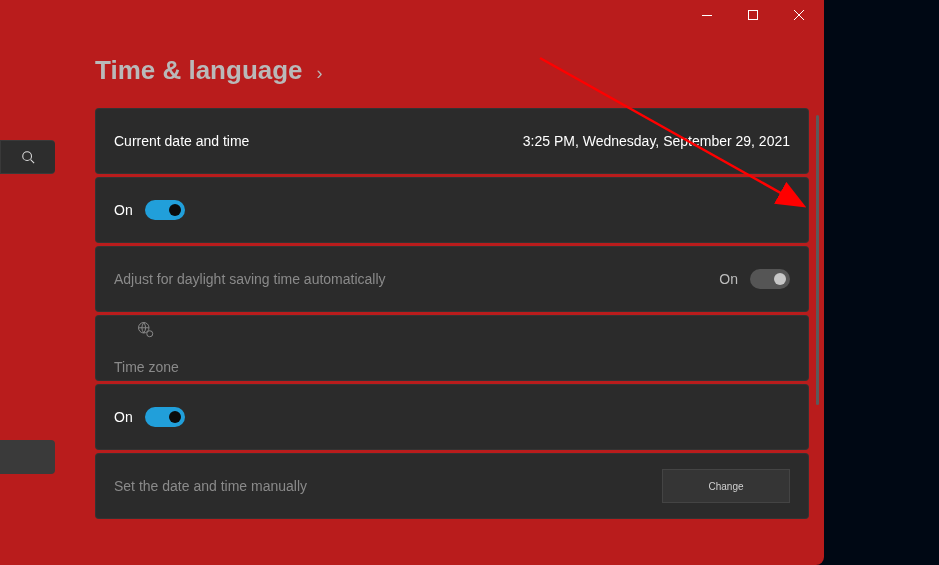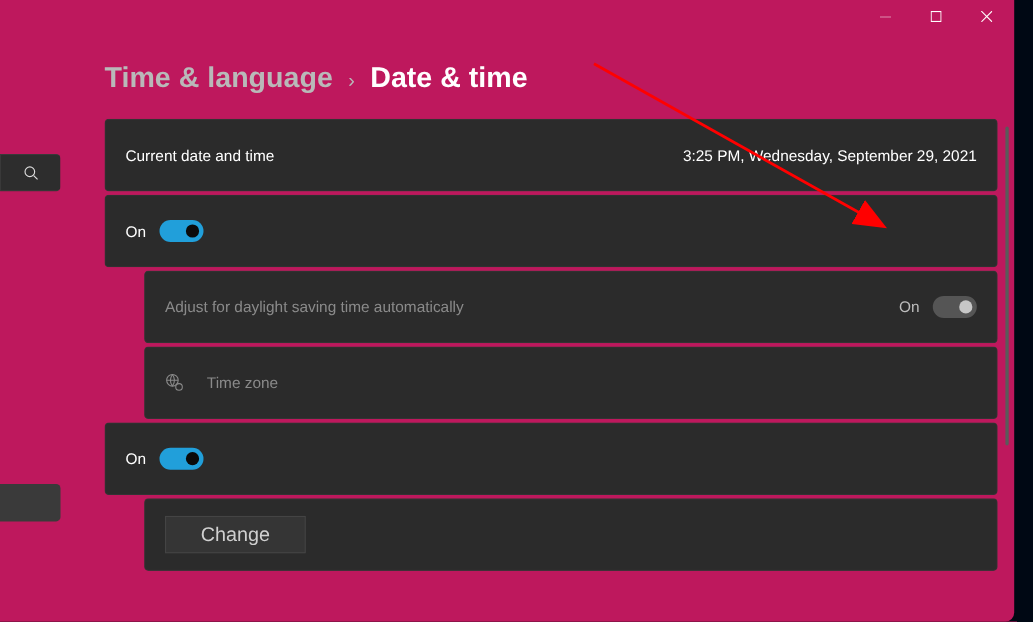--- a/index.html
+++ b/index.html
@@ -8,23 +8,23 @@
     height: 565px;
     background: #000814;
     font-family: "Segoe UI", -apple-system, sans-serif;
     color: #ffffff;
     overflow: hidden;
     position: relative;
   }
   .window {
     position: absolute;
     left: 0; top: 0;
-    width: 922px;
+    width: 824px;
     height: 565px;
-    background: #be185d;
+    background: #b91c1c;
     border-radius: 0 0 8px 0;
   }
   .titlebar {
     height: 30px;
     display: flex;
     justify-content: flex-end;
     align-items: center;
     padding-right: 2px;
   }
   .win-btn {
@@ -75,28 +75,28 @@
     min-height: 66px;
     display: flex;
     align-items: center;
     padding: 0 18px;
     justify-content: space-between;
     font-size: 14px;
     border: 1px solid rgba(255,255,255,0.04);
   }
   .row.disabled {
     color: #8a8a8a;
-    margin-left: 36px;
   }
   .row .label { color: inherit; }
   .row.disabled .label { color: #8a8a8a; }
   .row-left {
     display: flex;
     align-items: center;
     gap: 20px;
+    flex-direction: column;
   }
   .row-left .row-icon {
     color: #9a9a9a;
     width: 18px;
     display: flex;
     justify-content: center;
   }
   .row .value { color: #fff; font-size: 14px; }
   .toggle-group {
     display: flex;
@@ -149,21 +149,21 @@
   .btn {
     background: #353535;
     border: 1px solid rgba(255,255,255,0.08);
     border-radius: 0;
     height: 34px;
     width: 128px;
     display: flex;
     align-items: center;
     justify-content: center;
     color: #d0d0d0;
-    font-size: 18px;
+    font-size: 10px;
   }
   
   .sidebar-search {
     position: absolute;
     left: 0; top: 140px;
     width: 55px; height: 34px;
     background: #2d2d2d;
     border: 1px solid rgba(255,255,255,0.06);
     border-right: none;
     border-radius: 0 4px 4px 0;
@@ -226,21 +226,20 @@
         <line x1="11" y1="11" x2="15" y2="15"></line>
     </svg>
   </div>
   <div class="sidebar-item"></div>
 
   <div class="content">
 
     <div class="breadcrumb">
       <span class="bc-parent">Time &amp; language</span>
       <span class="bc-sep">›</span>
-      <span class="bc-current">Date &amp; time</span>
     </div>
 
     <div class="rows">
 
       <div class="row">
         <span class="label">Current date and time</span>
         <span class="value">3:25 PM, Wednesday, September 29, 2021</span>
       </div>
 
       <div class="row">
@@ -278,20 +277,21 @@
       <div class="row">
         <div class="toggle-group">
           <span class="toggle-state">On</span>
           <div class="toggle on">
               <div class="knob"></div>
             </div>
         </div>
       </div>
 
       <div class="row disabled">
+        <span class="label">Set the date and time manually</span>
         <div class="btn">
           <span>Change</span>
         </div>
       </div>
 
     </div>
   </div>
 
   <div class="scrollbar"></div>
 

